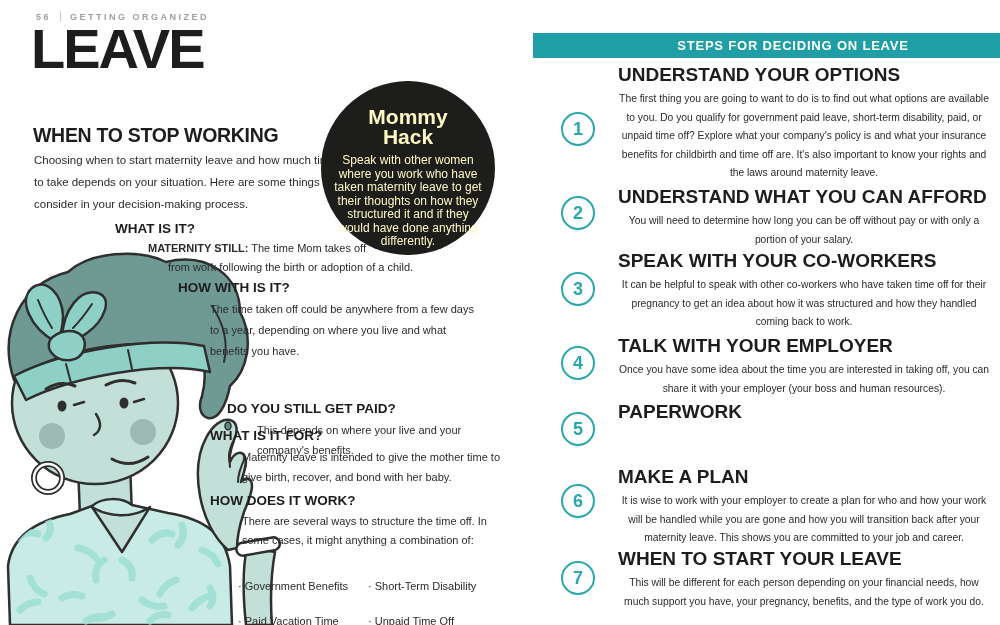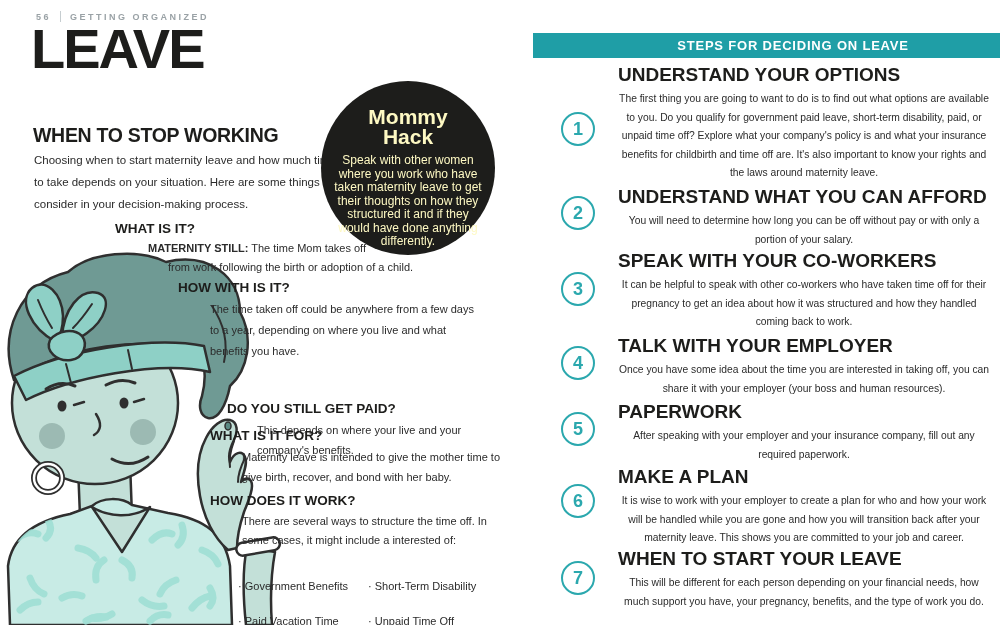--- a/index.html
+++ b/index.html
@@ -93,21 +93,21 @@
     <p>This depends on where your live and your company's benefits.</p>
   </div>
 
   <div class="qa" id="qa4">
     <h3>WHAT IS IT FOR?</h3>
     <p>Maternity leave is intended to give the mother time to give birth, recover, and bond with her baby.</p>
   </div>
 
   <div class="qa" id="qa5">
     <h3>HOW DOES IT WORK?</h3>
-    <p>There are several ways to structure the time off. In some cases, it might include a interested of:</p>
+    <p>There are several ways to structure the time off. In some cases, it might anything a combination of:</p>
     <div class="bullets">
       <span>Government Benefits</span>
       <span>Short-Term Disability</span>
       <span>Paid Vacation Time</span>
       <span>Unpaid Time Off</span>
     </div>
   </div>
 
   <svg class="illus" viewBox="0 0 305 377" aria-hidden="true">
     <defs>
@@ -210,21 +210,20 @@
     <div class="step-body">
       <h4>TALK WITH YOUR EMPLOYER</h4>
       <p>Once you have some idea about the time you are interested in taking off, you can share it with your employer (your boss and human resources).</p>
     </div>
   </div>
 
   <div class="step" style="top:401px">
     <div class="step-num" style="top:11px">5</div>
     <div class="step-body">
       <h4>PAPERWORK</h4>
-      <p>After speaking with your employer and your insurance company, fill out any required paperwork.</p>
     </div>
   </div>
 
   <div class="step" style="top:466px">
     <div class="step-num" style="top:18px">6</div>
     <div class="step-body">
       <h4>MAKE A PLAN</h4>
       <p>It is wise to work with your employer to create a plan for who and how your work will be handled while you are gone and how you will transition back after your maternity leave. This shows you are committed to your job and career.</p>
     </div>
   </div>

